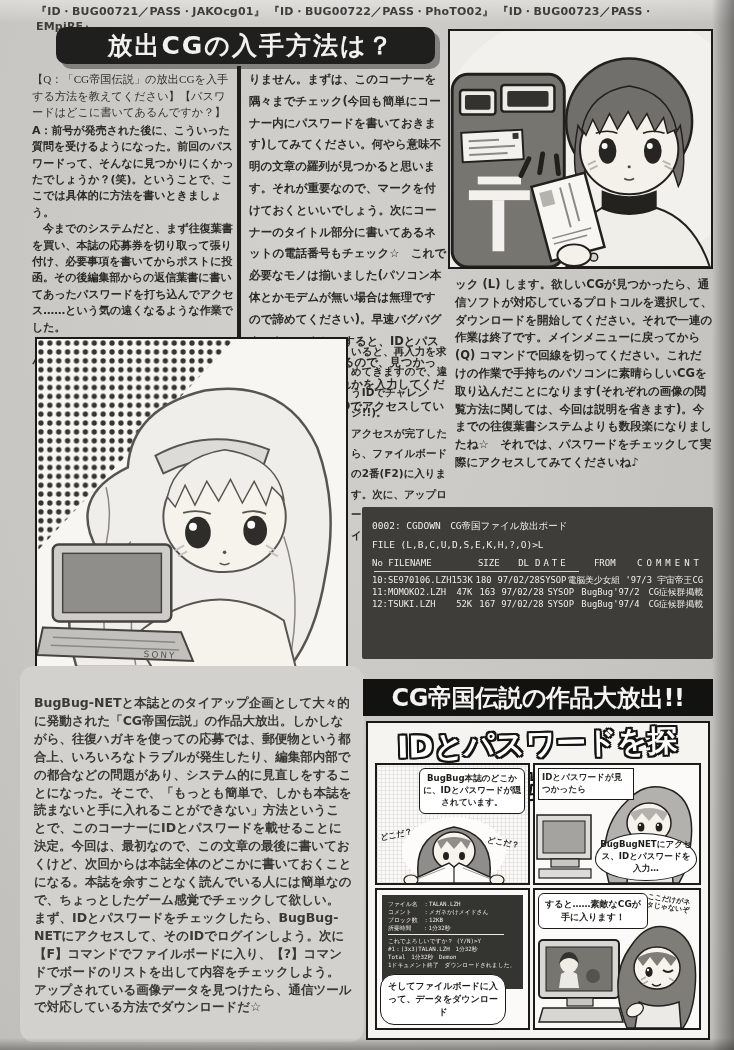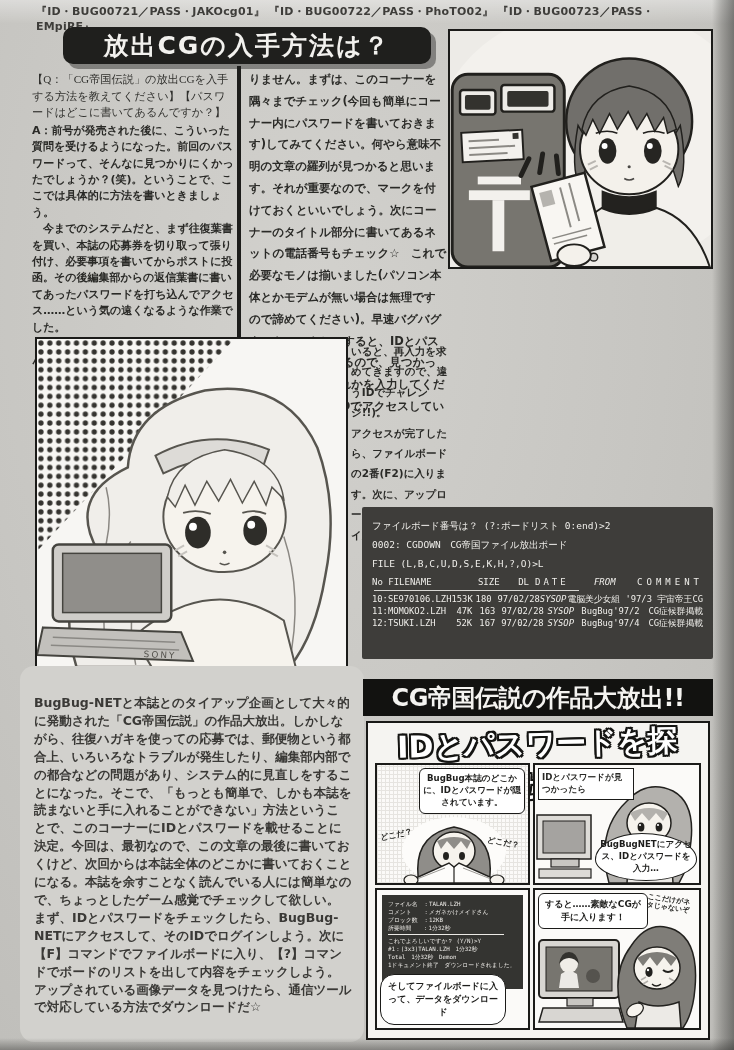--- a/index.html
+++ b/index.html
@@ -6,22 +6,22 @@
   .page{position:relative;width:734px;height:1050px;overflow:hidden;
         background:radial-gradient(ellipse at 42% 28%, #d2d1cd 0%, #c7c6c2 55%, #bdbcb8 100%);
         font-family:"DejaVu Sans","Liberation Sans",sans-serif;color:#2a2a27;}
   .prewrap{white-space:pre-line;}
   .edge-top{position:absolute;left:0;top:0;width:100%;height:24px;background:linear-gradient(180deg,rgba(255,255,255,.38),rgba(255,255,255,0));}
   .edge-right{position:absolute;right:0;top:0;width:22px;height:100%;background:linear-gradient(90deg,rgba(0,0,0,0),rgba(55,55,52,.28) 45%,rgba(38,38,36,.5));}
   .edge-bottom{position:absolute;left:0;bottom:0;width:100%;height:12px;background:linear-gradient(180deg,rgba(0,0,0,0),rgba(38,38,36,.4));}
 
   .ids-line{position:absolute;left:36px;top:4px;width:620px;font-size:11px;font-weight:600;color:#3e3d3a;letter-spacing:.2px;}
 
-  .title-bar{position:absolute;left:63px;top:27px;width:368px;height:37px;background:#1f1f1d;border-radius:10px;
-             display:flex;align-items:center;justify-content:center;box-shadow:5px 5px 0 rgba(70,70,67,.55);}
+  .title-bar{position:absolute;left:56px;top:27px;width:368px;height:37px;background:#1f1f1d;border-radius:10px;
+             display:flex;align-items:center;justify-content:center;box-shadow:5px 5px 0 rgba(70,70,67,.55);padding-left:11px;}
   .title-bar span{color:#f2f1ee;font-size:25px;font-weight:800;letter-spacing:2px;}
 
   .left-col{position:absolute;left:32px;top:71px;width:202px;}
   .q-text{font-family:"Liberation Serif","DejaVu Serif",serif;font-size:11.2px;line-height:16.6px;color:#30302d;}
   .a-text{font-size:11px;font-weight:700;line-height:16.4px;margin-top:2px;color:#2a2a27;}
 
   .col-divider{position:absolute;left:237px;top:66px;width:4px;height:440px;background:#1d1d1b;}
 
   .mid-col-a{position:absolute;left:249px;top:69px;width:198px;font-size:11.5px;font-weight:700;line-height:21.8px;}
   .mid-col-b{position:absolute;left:351px;top:341px;width:99px;font-size:10.5px;font-weight:700;line-height:20.4px;}
@@ -31,21 +31,21 @@
 
   .right-col{position:absolute;left:455px;top:276px;width:258px;font-size:11.5px;font-weight:700;line-height:17.8px;}
 
   .terminal{position:absolute;left:362px;top:507px;width:351px;height:152px;background:#3e3d3a;border-radius:2px;
             color:#efeeea;font-family:"DejaVu Sans Mono","Liberation Mono",monospace;padding:9px 10px;box-sizing:border-box;}
   .t-line{font-size:9.5px;line-height:19px;white-space:nowrap;}
   .t-head{display:flex;font-size:9px;line-height:14px;margin-top:2px;}
   .t-sep{border-top:1px solid #d8d7d3;width:62%;margin:1px 0 2px 2px;}
   .t-row{display:flex;font-size:8.8px;line-height:12px;white-space:nowrap;}
   .c-nf{width:96px;} .c-sz{width:34px;text-align:right;} .c-dl{width:30px;text-align:right;}
-  .c-dt{width:60px;padding-left:6px;} .c-fr{width:44px;font-style:italic;} .c-cm{flex:1;}
+  .c-dt{width:60px;padding-left:6px;} .c-fr{width:44px;} .c-cm{flex:1;}
   .th-date{letter-spacing:3px;} .th-comment{letter-spacing:4px;}
 
   .illus-main{position:absolute;left:35px;top:337px;width:313px;height:332px;border:2.5px solid #1b1b19;background:#f7f6f3;box-sizing:border-box;}
   .illus-main svg{display:block;width:100%;height:100%;}
 
   .bottom-panel{position:absolute;left:20px;top:666px;width:344px;height:376px;background:#d2d1cd;border-radius:14px;}
   .bottom-article{position:absolute;left:34px;top:682px;width:318px;font-size:12.5px;font-weight:600;line-height:17.9px;color:#3a3936;margin-top:12px;}
 
   .banner{position:absolute;left:363px;top:679px;width:350px;height:37px;background:#121210;display:flex;align-items:center;justify-content:center;}
   .banner span{color:#f4f3f0;font-size:24px;font-weight:900;letter-spacing:-.5px;}
@@ -158,23 +158,23 @@
         <rect x="98" y="158" width="13" height="15" fill="#b5b3ae"></rect>
         <line x1="120" y1="158" x2="120" y2="200" stroke="#8b8984" stroke-width="2"></line>
         <line x1="130" y1="156" x2="130" y2="196" stroke="#8b8984" stroke-width="2"></line>
         <line x1="99" y1="206" x2="140" y2="206" stroke="#8b8984" stroke-width="1.5"></line>
         <line x1="99" y1="212" x2="134" y2="212" stroke="#8b8984" stroke-width="1.5"></line>
       </g>
       <ellipse cx="126" cy="228" rx="17" ry="11" fill="#f4f1eb" stroke="#21201d" stroke-width="2"></ellipse>
     </svg>
   </div>
 
+  <div class="right-col prewrap">ック (L) します。欲しいCGが見つかったら、通信ソフトが対応しているプロトコルを選択して、ダウンロードを開始してください。それで一連の作業は終了です。メインメニューに戻ってから (Q) コマンドで回線を切ってください。これだけの作業で手持ちのパソコンに素晴らしいCGを取り込んだことになります(それぞれの画像の閲覧方法に関しては、今回は説明を省きます)。今までの往復葉書システムよりも数段楽になりましたね☆　それでは、パスワードをチェックして実際にアクセスしてみてくださいね♪</div>
 
   <div class="terminal">
-    <div class="t-line">ファイルボード番号は？ (?:ボードリスト 0:end)&gt;2</div>
     <div class="t-line">0002: CGDOWN　CG帝国ファイル放出ボード</div>
     <div class="t-line">FILE (L,B,C,U,D,S,E,K,H,?,O)&gt;L</div>
     <div class="t-head">
       <span class="c-nf">No FILENAME</span>
       <span class="c-sz">SIZE</span>
       <span class="c-dl">DL</span>
       <span class="c-dt th-date">DATE</span>
       <span class="c-fr">FROM</span>
       <span class="c-cm th-comment">COMMENT</span>
     </div>

